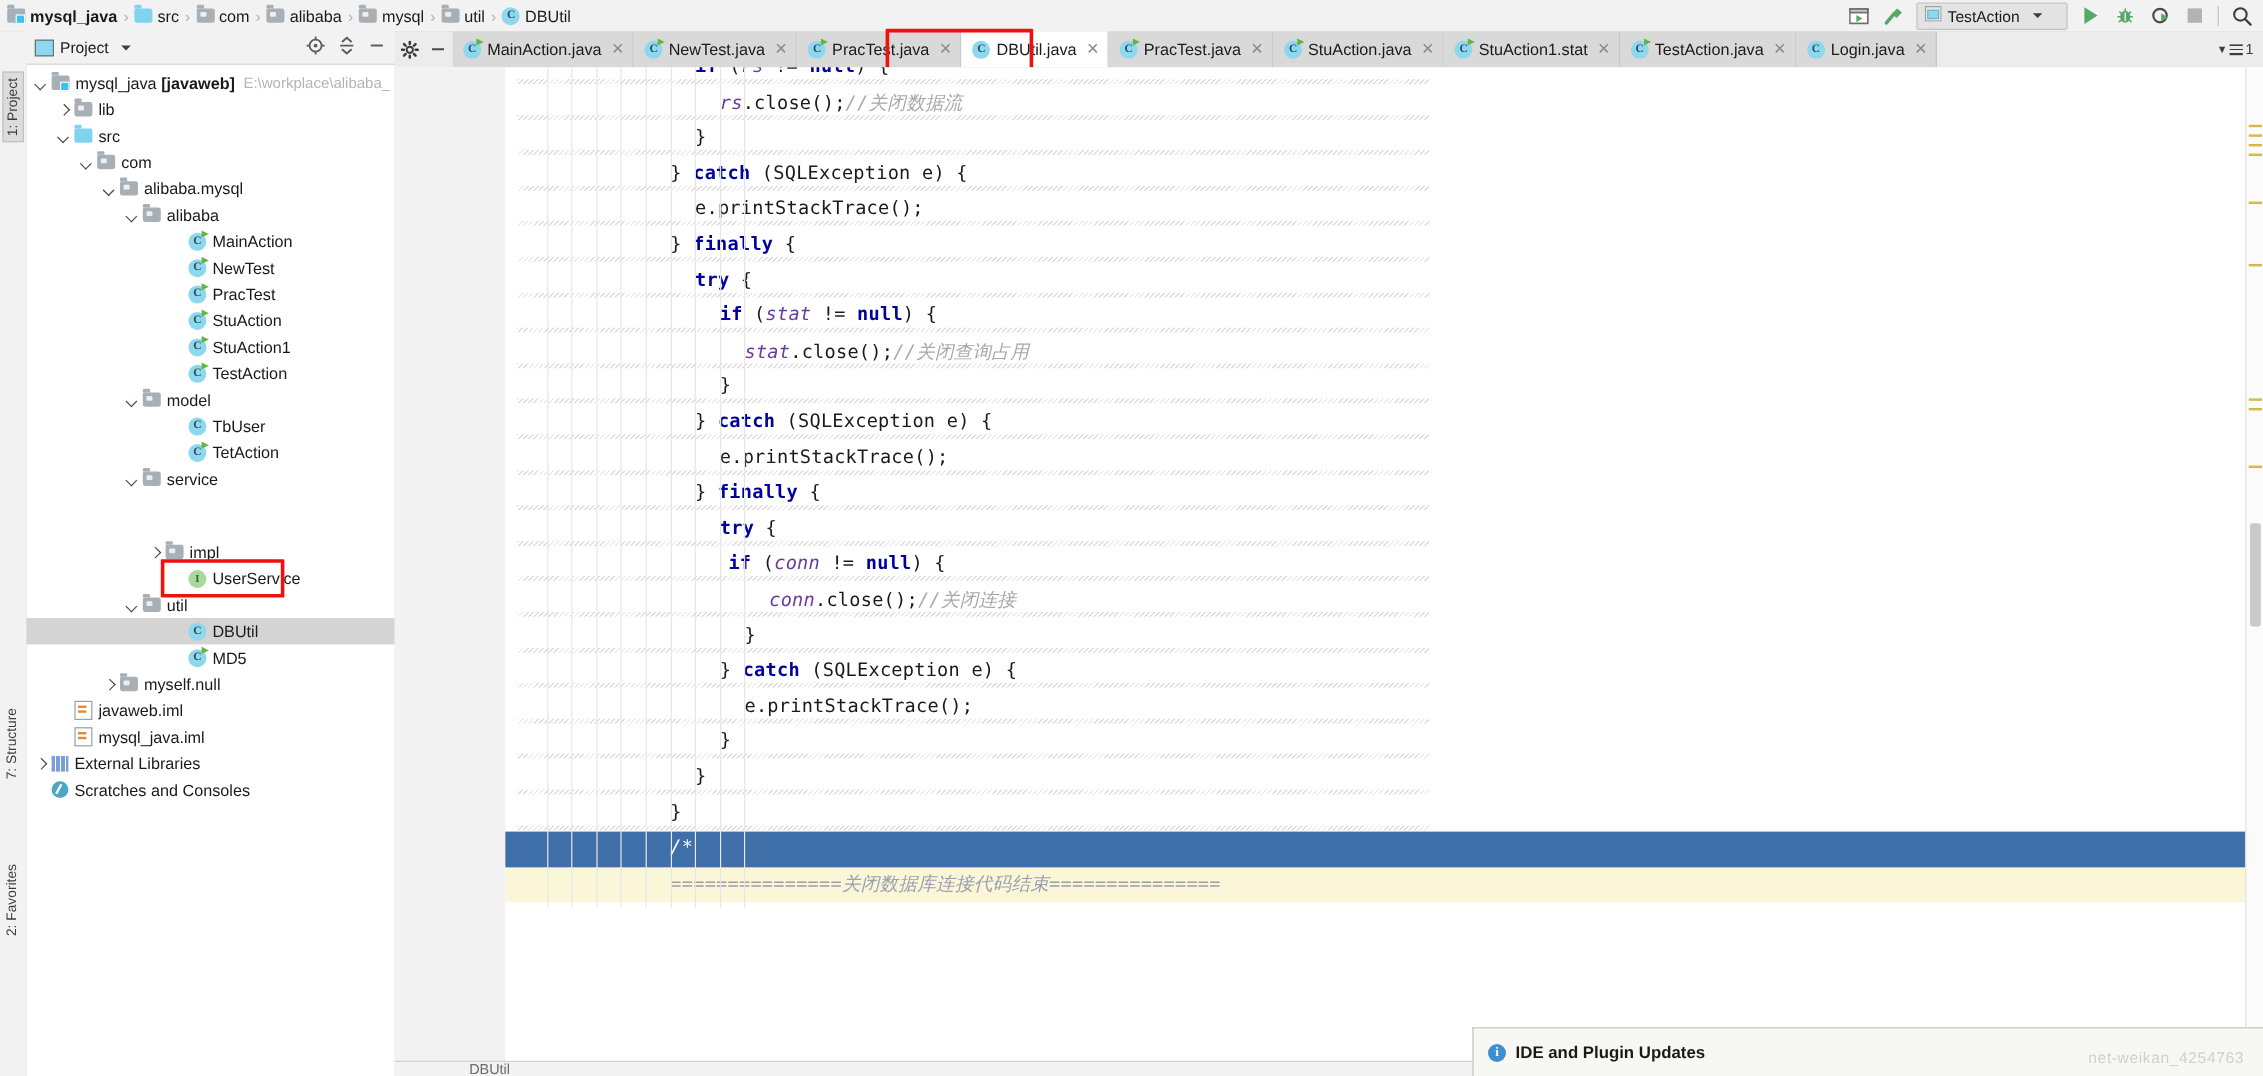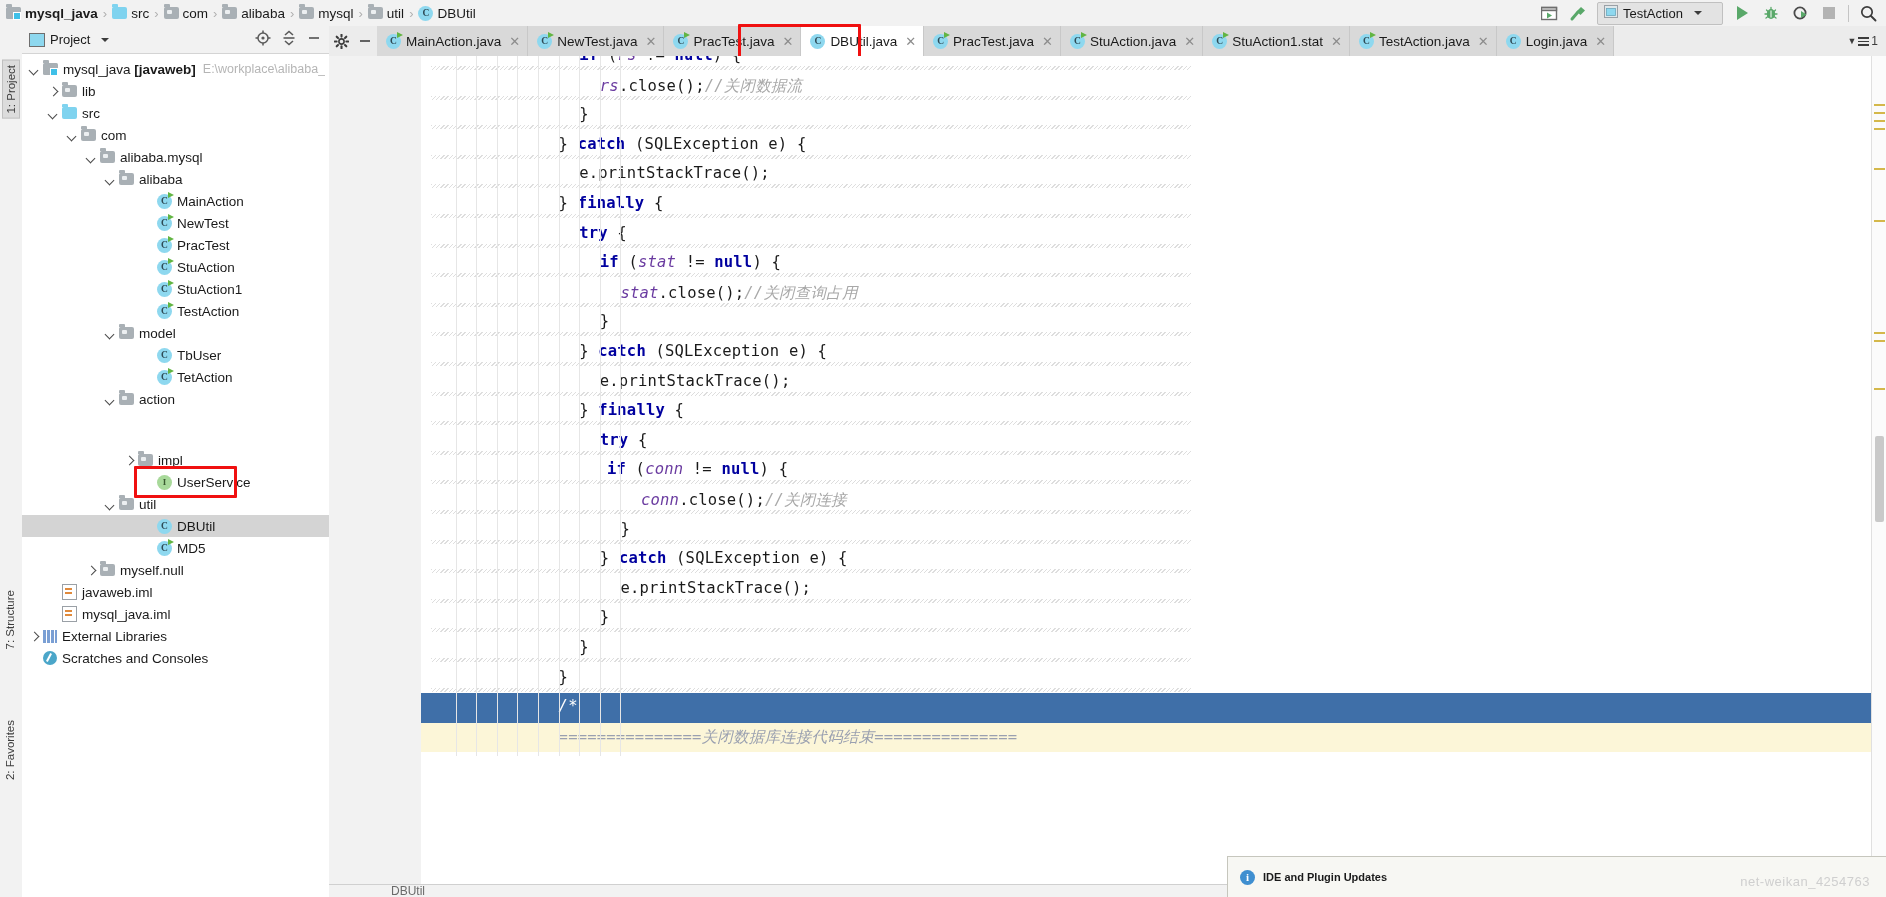--- a/index.html
+++ b/index.html
@@ -169,21 +169,21 @@
   .balloon{
     position:absolute;right:0px;bottom:0px;width:646px;height:40px;
     background:#f7f7f3;border:1px solid #c6c6bd;border-bottom:none;border-right:none;
     display:flex;align-items:center;padding-left:12px;gap:8px;
   }
   .info-ic{
     width:15px;height:15px;border-radius:50%;background:#3f8fd0;color:#fff;
     display:flex;align-items:center;justify-content:center;font-size:11px;font-weight:bold;
     font-family:"Liberation Serif",serif;
   }
-  .balloon-title{font-size:11px;font-weight:bold;color:#1a1a1a;}
+  .balloon-title{font-size:14px;font-weight:bold;color:#1a1a1a;}
   .watermark{
     position:absolute;right:16px;bottom:8px;font-size:13px;color:#cfcfcf;
     letter-spacing:.5px;
   }
   .bottom-strip{
     position:absolute;left:329px;bottom:0;width:1557px;height:12px;background:#f2f2f2;
     border-top:1px solid #d0d0d0;
   }
   .bs-label{position:absolute;left:62px;top:-1px;font-size:12px;color:#6a6a6a;}
 </style>
@@ -394,21 +394,21 @@
           <span class="nlabel">TbUser</span>
         </div>
         <div class="node" style="padding-left: 120px;">
           <span class="arrow"></span>
           <span class="ic ic-class">C<i class="runmark"></i></span>
           <span class="nlabel">TetAction</span>
         </div>
         <div class="node" style="padding-left: 82px;">
           <span class="arrow down"></span>
           <span class="ic ic-folder"></span>
-          <span class="nlabel">action</span>
+          <span class="nlabel">service</span>
         </div>
         <div class="node" style="padding-left: 101px; margin-top: 39px;">
           <span class="arrow right"></span>
           <span class="ic ic-folder"></span>
           <span class="nlabel">impl</span>
         </div>
         <div class="node" style="padding-left: 120px;">
           <span class="arrow"></span>
           <span class="ic ic-iface">I</span>
           <span class="nlabel">UserService</span>

